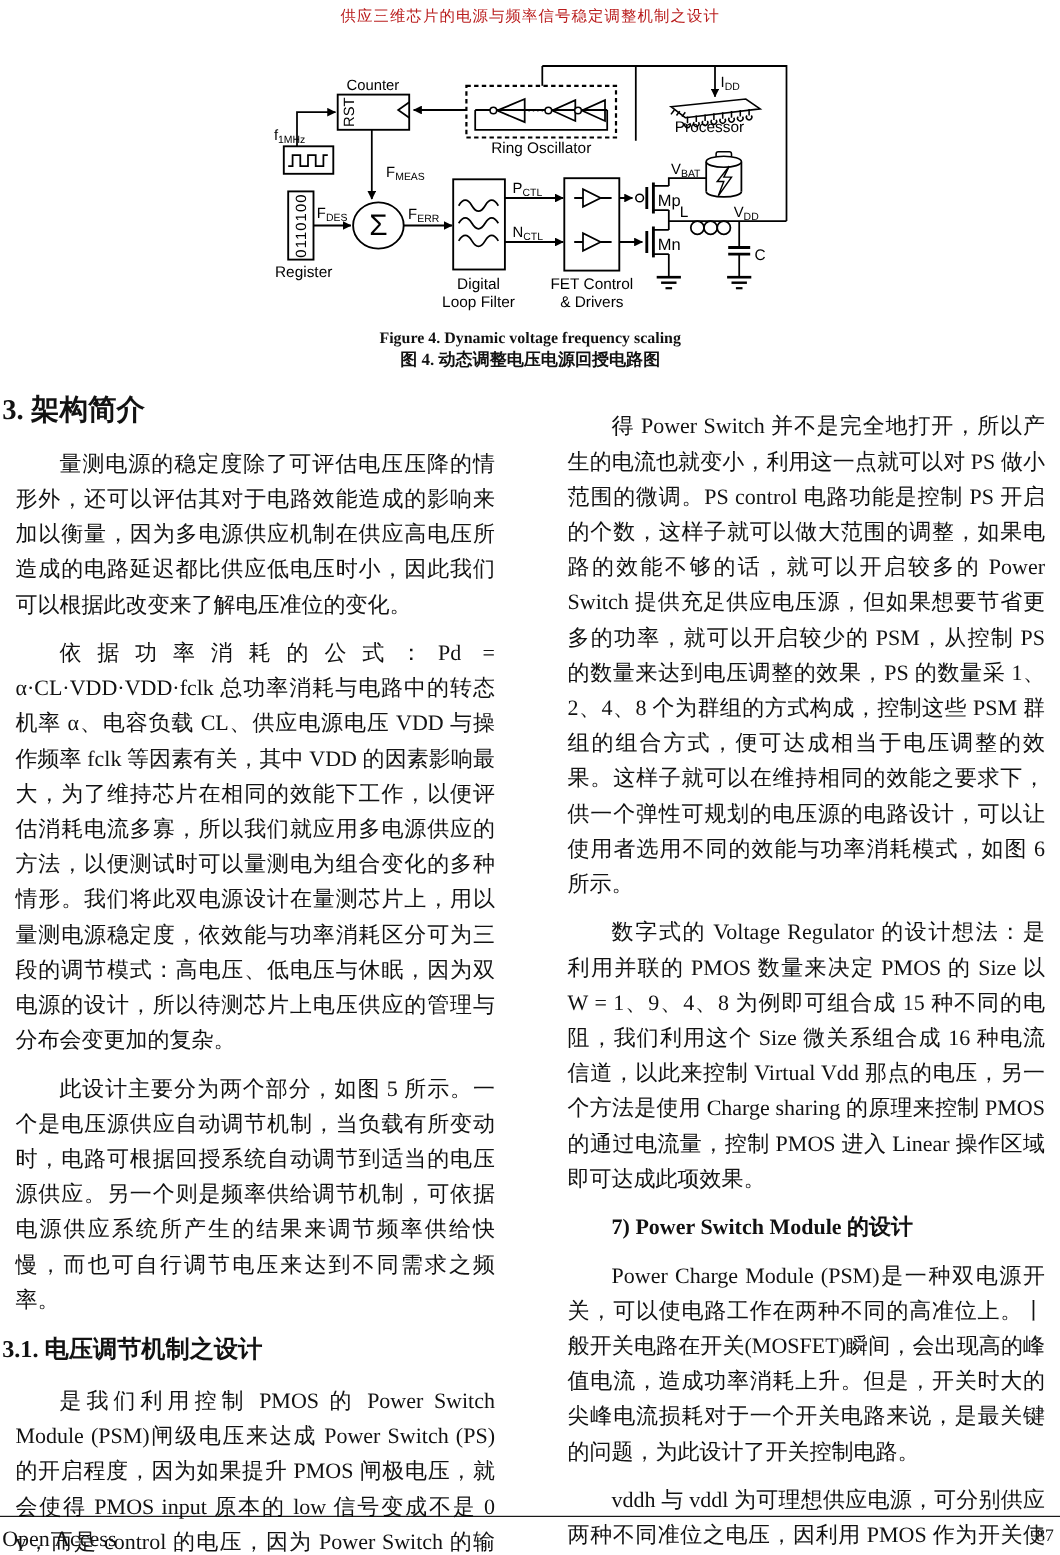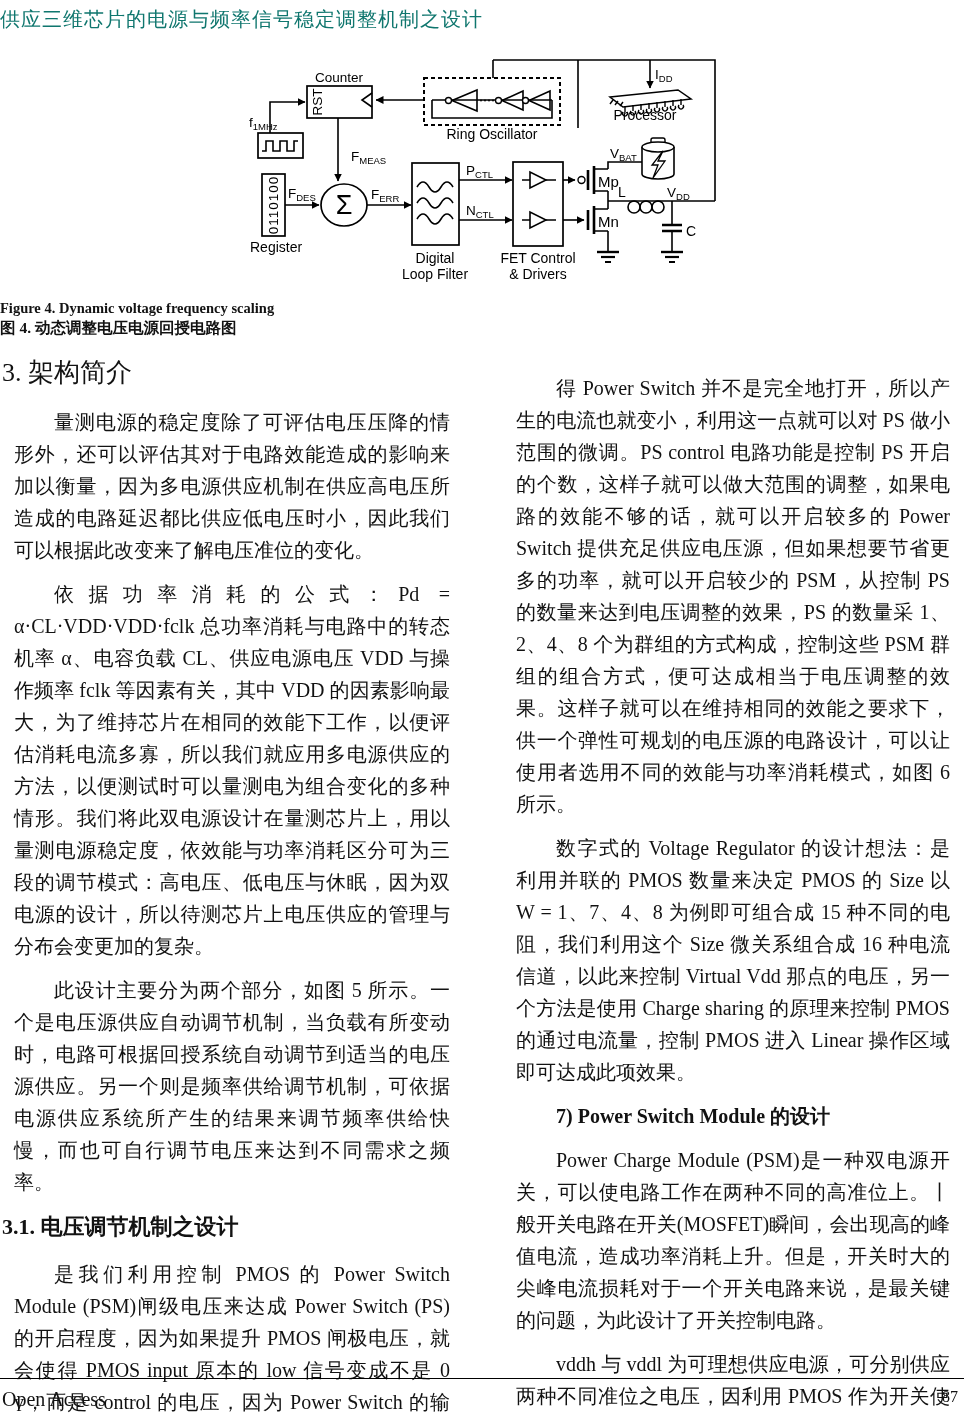--- a/index.html
+++ b/index.html
@@ -2,32 +2,32 @@
 <html><head>
 <meta charset="utf-8">
 <style>
   html,body{margin:0;padding:0;background:#e8e8e8;}
   .page{
     position:relative;width:964px;height:1414px;margin:0 auto;
     background:#ffffff;overflow:hidden;
     font-family:"Liberation Serif","DejaVu Serif",serif;color:#121212;
   }
   .running-head{
-    position:absolute;top:6px;left:0;width:100%;text-align:left;
-    font-size:20px;color:#0f766e;letter-spacing:1px;
+    position:absolute;top:6px;left:0;width:100%;text-align:center;
+    font-size:14px;color:#b91c1c;letter-spacing:1px;
   }
   .diagram{position:absolute;left:235px;top:48px;}
-  .figcap{position:absolute;top:299px;left:0;width:100%;text-align:left;line-height:1.25;}
+  .figcap{position:absolute;top:299px;left:0;width:100%;text-align:center;line-height:1.25;}
   .figcap .en{font-size:14.5px;font-weight:bold;}
   .figcap .zh{font-size:15.5px;font-weight:bold;margin-top:1px;}
   .col{position:absolute;top:356px;font-size:20px;line-height:32px;text-align:justify;}
   .col-left{left:2px;width:460px;}
   .col-right{left:504px;width:458px;top:360px;}
   .col p{margin:12px;text-indent:2em;}
-  h2.sec{font-size:26px;font-weight:normal;margin:0 0 16px 0;line-height:34px;}
+  h2.sec{font-size:26px;font-weight:bold;margin:0 0 16px 0;line-height:34px;}
   h3.sec{font-size:22px;font-weight:bold;margin:14px 0 16px 0;line-height:30px;}
   p.subhead{font-weight:bold;}
   .footer-rule{position:absolute;left:0;top:1378px;width:964px;border-top:1.5px solid #000;}
   .footer-left{position:absolute;left:2px;top:1388px;font-size:20px;}
   .footer-right{position:absolute;right:6px;top:1388px;font-size:16px;}
 
   
   svg .wire{stroke:#000;stroke-width:1.6;fill:none;}
   svg .thick{stroke:#000;stroke-width:2.6;fill:none;}
   svg .box{fill:none;stroke:#000;stroke-width:1.7;}
@@ -214,21 +214,21 @@
     <h2 class="sec">3. 架构简介</h2>
     <p>量测电源的稳定度除了可评估电压压降的情形外，还可以评估其对于电路效能造成的影响来加以衡量，因为多电源供应机制在供应高电压所造成的电路延迟都比供应低电压时小，因此我们可以根据此改变来了解电压准位的变化。</p>
     <p>依据功率消耗的公式：Pd = α·CL·VDD·VDD·fclk 总功率消耗与电路中的转态机率 α、电容负载 CL、供应电源电压 VDD 与操作频率 fclk 等因素有关，其中 VDD 的因素影响最大，为了维持芯片在相同的效能下工作，以便评估消耗电流多寡，所以我们就应用多电源供应的方法，以便测试时可以量测电为组合变化的多种情形。我们将此双电源设计在量测芯片上，用以量测电源稳定度，依效能与功率消耗区分可为三段的调节模式：高电压、低电压与休眠，因为双电源的设计，所以待测芯片上电压供应的管理与分布会变更加的复杂。</p>
     <p>此设计主要分为两个部分，如图 5 所示。一个是电压源供应自动调节机制，当负载有所变动时，电路可根据回授系统自动调节到适当的电压源供应。另一个则是频率供给调节机制，可依据电源供应系统所产生的结果来调节频率供给快慢，而也可自行调节电压来达到不同需求之频率。</p>
     <h3 class="sec">3.1. 电压调节机制之设计</h3>
     <p>是我们利用控制 PMOS 的 Power Switch Module (PSM)闸级电压来达成 Power Switch (PS)的开启程度，因为如果提升 PMOS 闸极电压，就会使得 PMOS input 原本的 low 信号变成不是 0 v，而是 control 的电压，因为 Power Switch 的输入电压如果是在 0 v 的话，就会完全地打开。但是调整并提升 control 电压，就会使</p>
   </div>
 
   <div class="col col-right">
     <p>得 Power Switch 并不是完全地打开，所以产生的电流也就变小，利用这一点就可以对 PS 做小范围的微调。PS control 电路功能是控制 PS 开启的个数，这样子就可以做大范围的调整，如果电路的效能不够的话，就可以开启较多的 Power Switch 提供充足供应电压源，但如果想要节省更多的功率，就可以开启较少的 PSM，从控制 PS 的数量来达到电压调整的效果，PS 的数量采 1、2、4、8 个为群组的方式构成，控制这些 PSM 群组的组合方式，便可达成相当于电压调整的效果。这样子就可以在维持相同的效能之要求下，供一个弹性可规划的电压源的电路设计，可以让使用者选用不同的效能与功率消耗模式，如图 6 所示。</p>
-    <p>数字式的 Voltage Regulator 的设计想法：是利用并联的 PMOS 数量来决定 PMOS 的 Size 以 W = 1、7、4、8 为例即可组合成 15 种不同的电阻，我们利用这个 Size 微关系组合成 16 种电流信道，以此来控制 Virtual Vdd 那点的电压，另一个方法是使用 Charge sharing 的原理来控制 PMOS 的通过电流量，控制 PMOS 进入 Linear 操作区域即可达成此项效果。</p>
+    <p>数字式的 Voltage Regulator 的设计想法：是利用并联的 PMOS 数量来决定 PMOS 的 Size 以 W = 1、9、4、8 为例即可组合成 15 种不同的电阻，我们利用这个 Size 微关系组合成 16 种电流信道，以此来控制 Virtual Vdd 那点的电压，另一个方法是使用 Charge sharing 的原理来控制 PMOS 的通过电流量，控制 PMOS 进入 Linear 操作区域即可达成此项效果。</p>
     <p class="subhead">7) Power Switch Module 的设计</p>
     <p>Power Charge Module (PSM)是一种双电源开关，可以使电路工作在两种不同的高准位上。丨般开关电路在开关(MOSFET)瞬间，会出现高的峰值电流，造成功率消耗上升。但是，开关时大的尖峰电流损耗对于一个开关电路来说，是最关键的问题，为此设计了开关控制电路。</p>
     <p>vddh 与 vddl 为可理想供应电源，可分别供应两种不同准位之电压，因利用 PMOS 作为开关使用，每个 PMOS 所能经过的电压源有所限制，因此利用了多个 PMOS 并联以达到可以传送更多的电压源避免因 PMOS 的数量限制而导致电源供应不足。</p>
   </div>
 
   <div class="footer-rule"></div>
   <div class="footer-left">Open Access</div>
   <div class="footer-right">87</div>
 
 </div>

